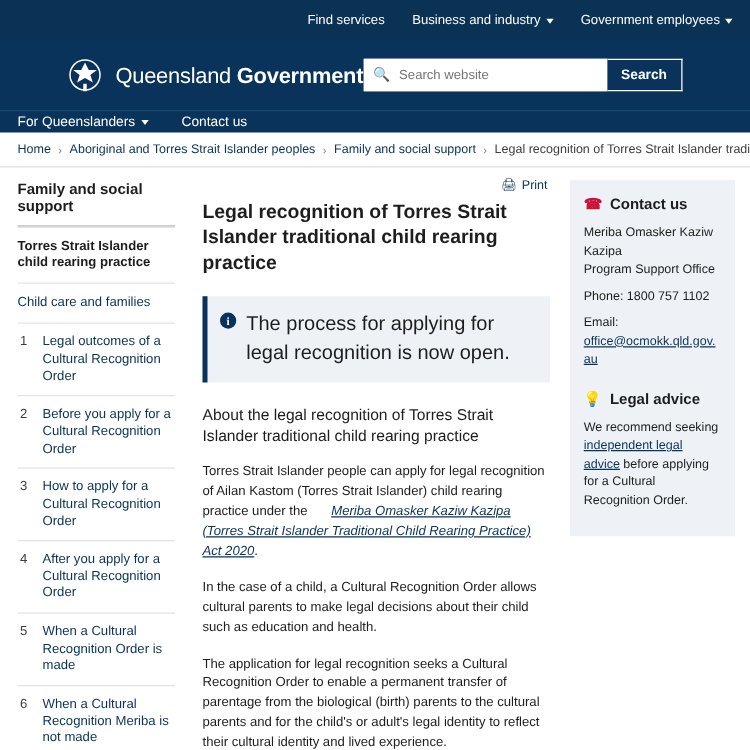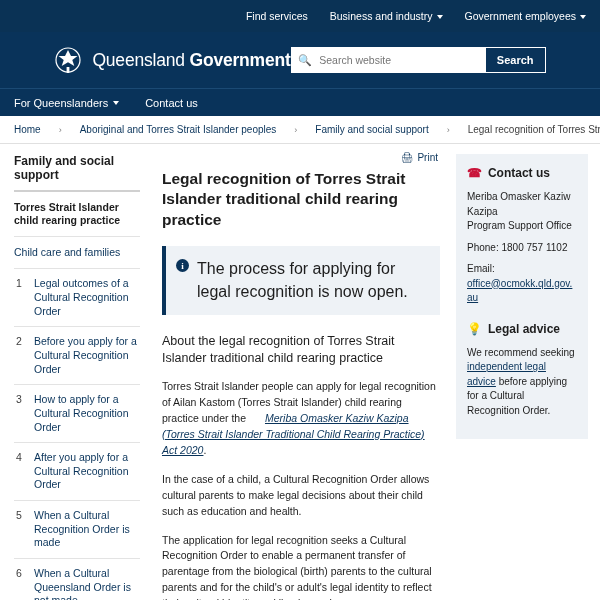--- a/index.html
+++ b/index.html
@@ -96,21 +96,21 @@
     display: flex;
     align-items: center;
     cursor: pointer;
     font-family: "Liberation Sans", sans-serif;
   }
 
   
   .navbar {
     background: #09335a;
     border-top: 1px solid #1b4a74;
-    height: 28px;
+    height: 18px;
     display: flex;
     align-items: center;
     padding: 0 14px;
     gap: 26px;
   }
   .nav-item {
     color: #ffffff;
     font-size: 11px;
     display: flex;
     align-items: center;
@@ -119,21 +119,21 @@
 
   
   .breadcrumb {
     border-bottom: 1px solid #e0e0e0;
     padding: 8px 14px;
     font-size: 10px;
     color: #3d3d3d;
     display: flex;
     align-items: center;
     flex-wrap: nowrap;
-    gap: 18px;
+    gap: 6px;
     overflow: hidden;
     white-space: nowrap;
   }
   .breadcrumb a { color: #09335a; text-decoration: none; }
   .bc-sep { color: #7d7d7d; font-size: 9px; }
   .bc-current { color: #3d3d3d; }
 
   
   .page {
     display: flex;
@@ -328,21 +328,21 @@
     <div class="lnav-sub">
       <span class="lnav-num">4</span>
       <span>After you apply for a Cultural Recognition Order</span>
     </div>
     <div class="lnav-sub">
       <span class="lnav-num">5</span>
       <span>When a Cultural Recognition Order is made</span>
     </div>
     <div class="lnav-sub">
       <span class="lnav-num">6</span>
-      <span>When a Cultural Queensland Order is not made</span>
+      <span>When a Cultural Recognition Meriba is not made</span>
     </div>
 
   </div>
 
   <div class="col-main">
     <div class="printrow">
       <span>🖨</span>
       <span>Print</span>
     </div>
 

